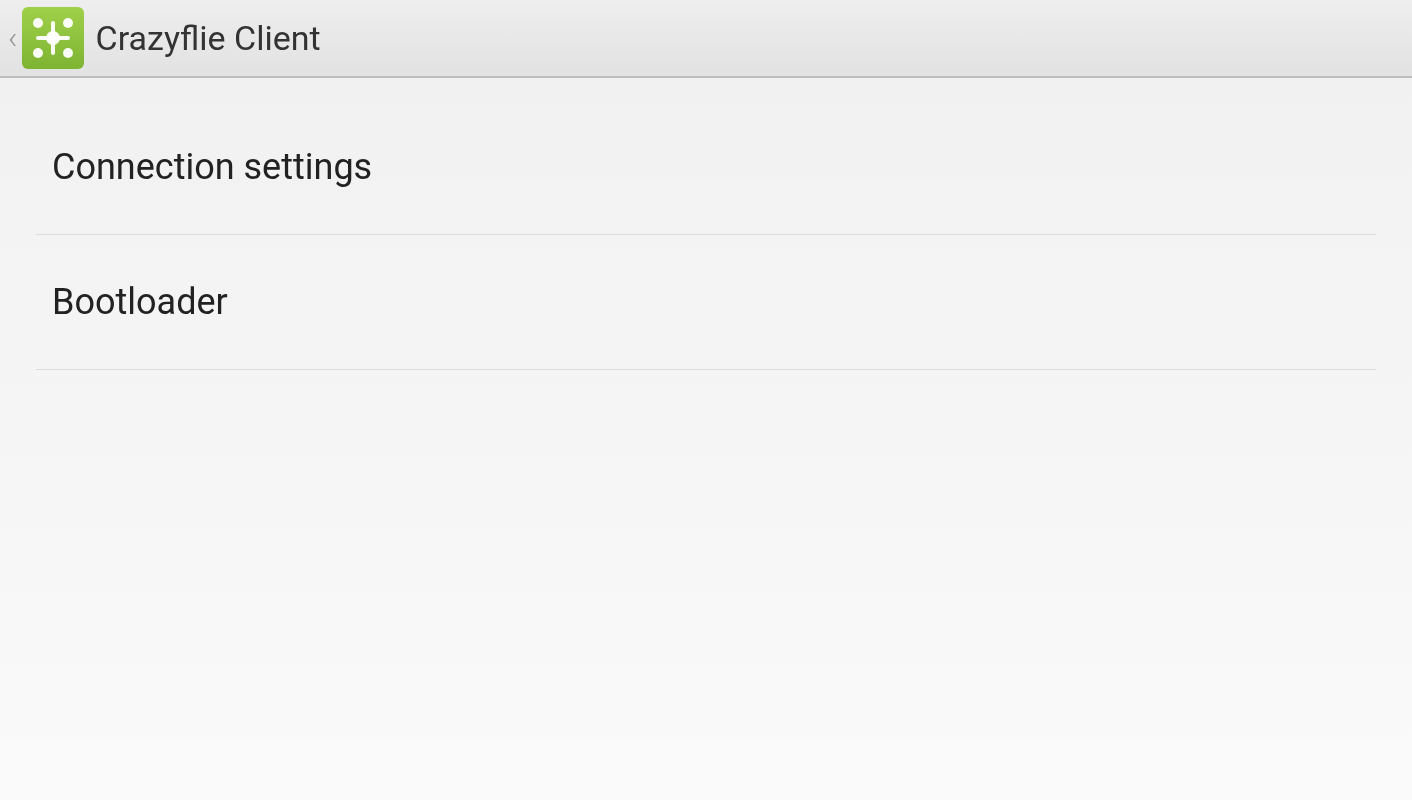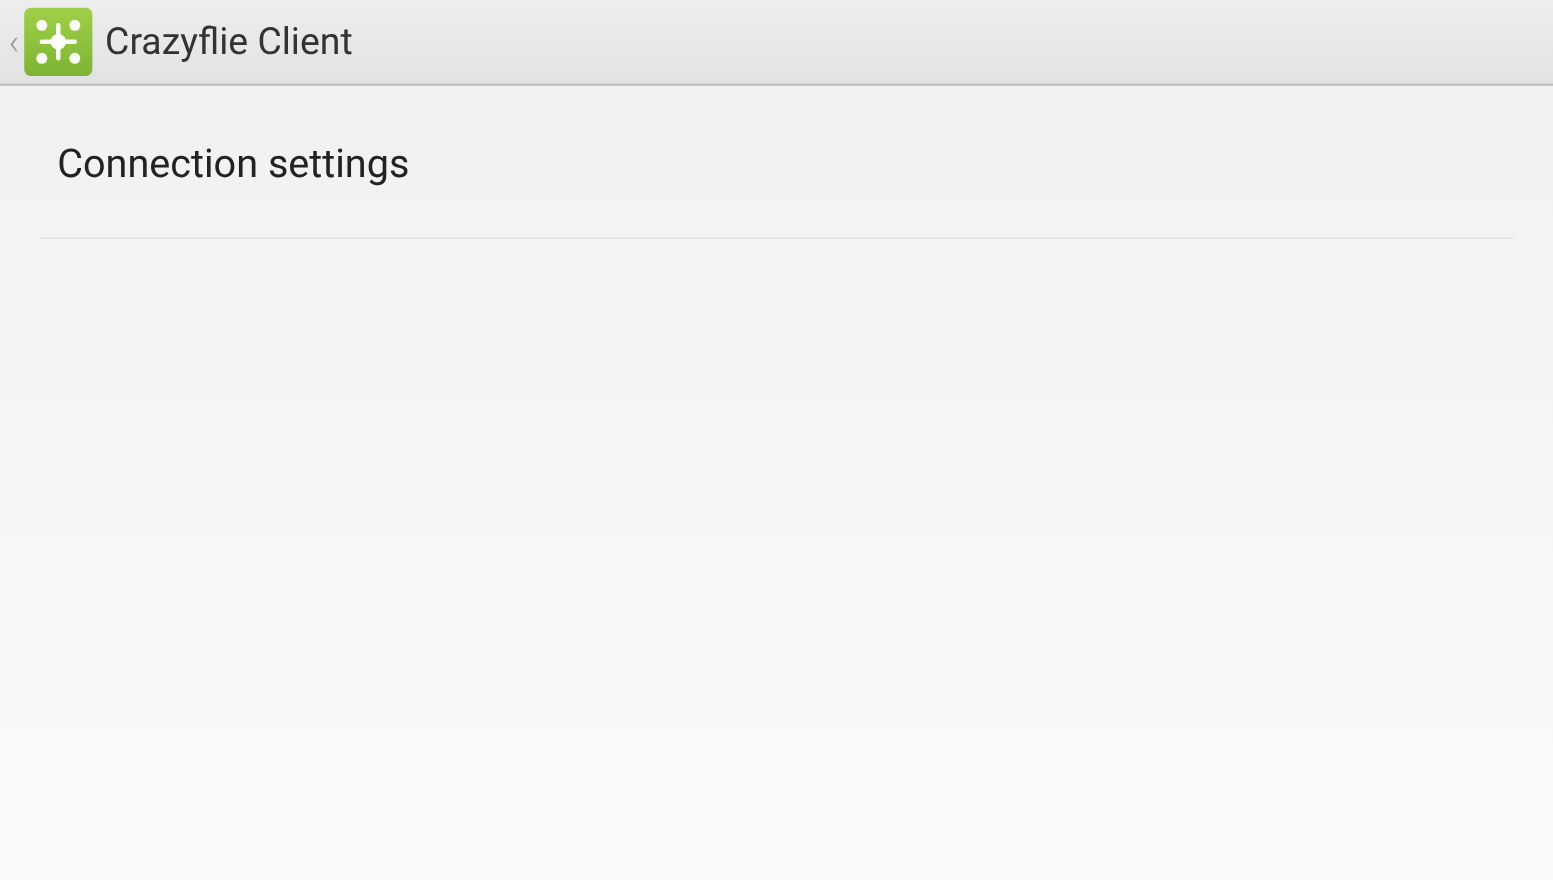--- a/index.html
+++ b/index.html
@@ -52,21 +52,21 @@
     }
     .settings-list {
       padding: 0 36px;
     }
     .settings-item {
       padding: 46px 16px;
       border-bottom: 1px solid #dcdcdc;
       cursor: pointer;
     }
     .settings-item:first-child {
-      padding-top: 50px;
+      padding-top: 68px;
     }
     .settings-item-label {
       font-size: 36px;
       color: #222;
       font-weight: 400;
     }
   </style>
 </head>
 <body>
 
@@ -86,13 +86,16 @@
       </g>
     </svg>
   </div>
   <span class="app-title">Crazyflie Client</span>
 </div>
 
 <div class="settings-list">
   <div class="settings-item">
     <span class="settings-item-label">Connection settings</span>
   </div>
+  <div class="settings-item">
+    <span class="settings-item-label">Bootloader</span>
+  </div>
 </div>
 
 </body></html>

